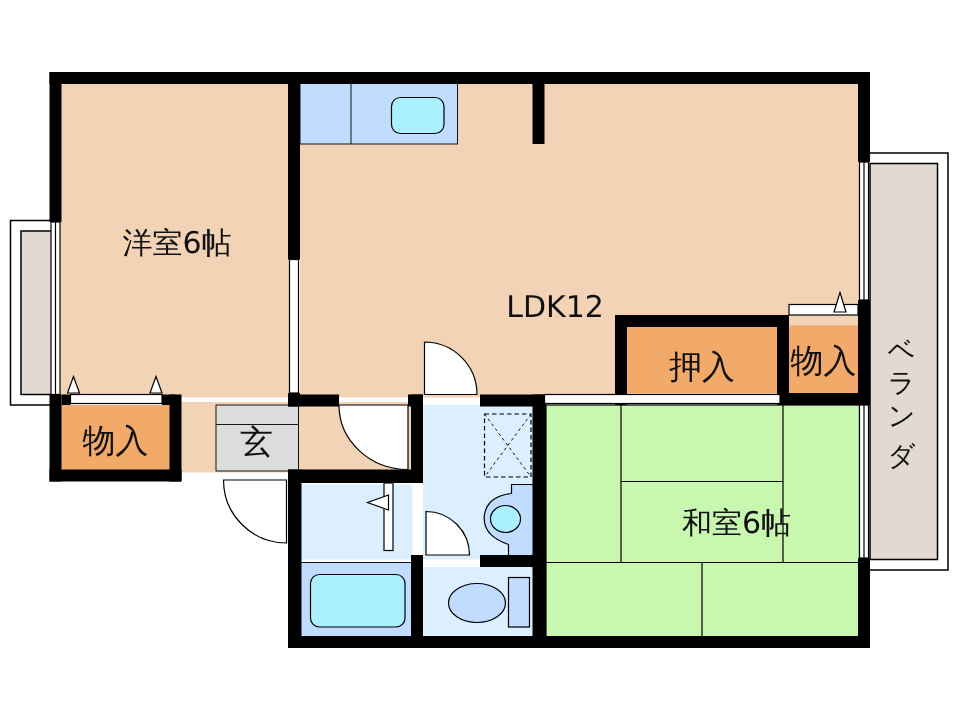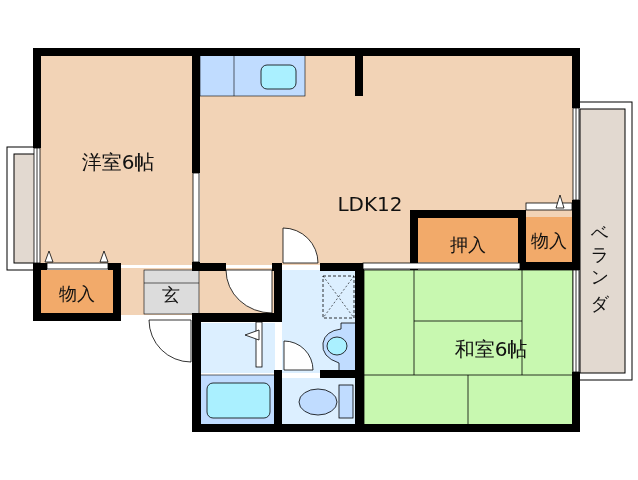--- a/index.html
+++ b/index.html
@@ -1,20 +1,20 @@
 <!DOCTYPE html>
 <html><head>
 <meta charset="utf-8">
 <style>
   html, body { margin:0; padding:0; background:#ffffff; }
   body { width:638px; height:480px; overflow:hidden; position:relative; font-family:"DejaVu Sans", sans-serif; }
   #plan { position:absolute; left:0; top:0; width:638px; height:480px; }
   .lbl { position:absolute; color:#111; white-space:nowrap; transform:translate(-50%,-50%); }
   .big { font-size:20px; }
-  .sm { font-size:18px; }
+  .sm { font-size:22px; }
   .vert { writing-mode:vertical-rl; text-orientation:upright; font-size:18px; letter-spacing:2px; }
 </style>
 </head>
 <body>
 
 <svg id="plan" viewBox="0 0 638 480" xmlns="http://www.w3.org/2000/svg">
 
   <g>
     <rect x="7" y="147" width="28" height="123" fill="#fff" stroke="#000" stroke-width="1"></rect>
     <rect x="14" y="154" width="21" height="109" fill="#e2d9d0" stroke="#000" stroke-width="1"></rect>

